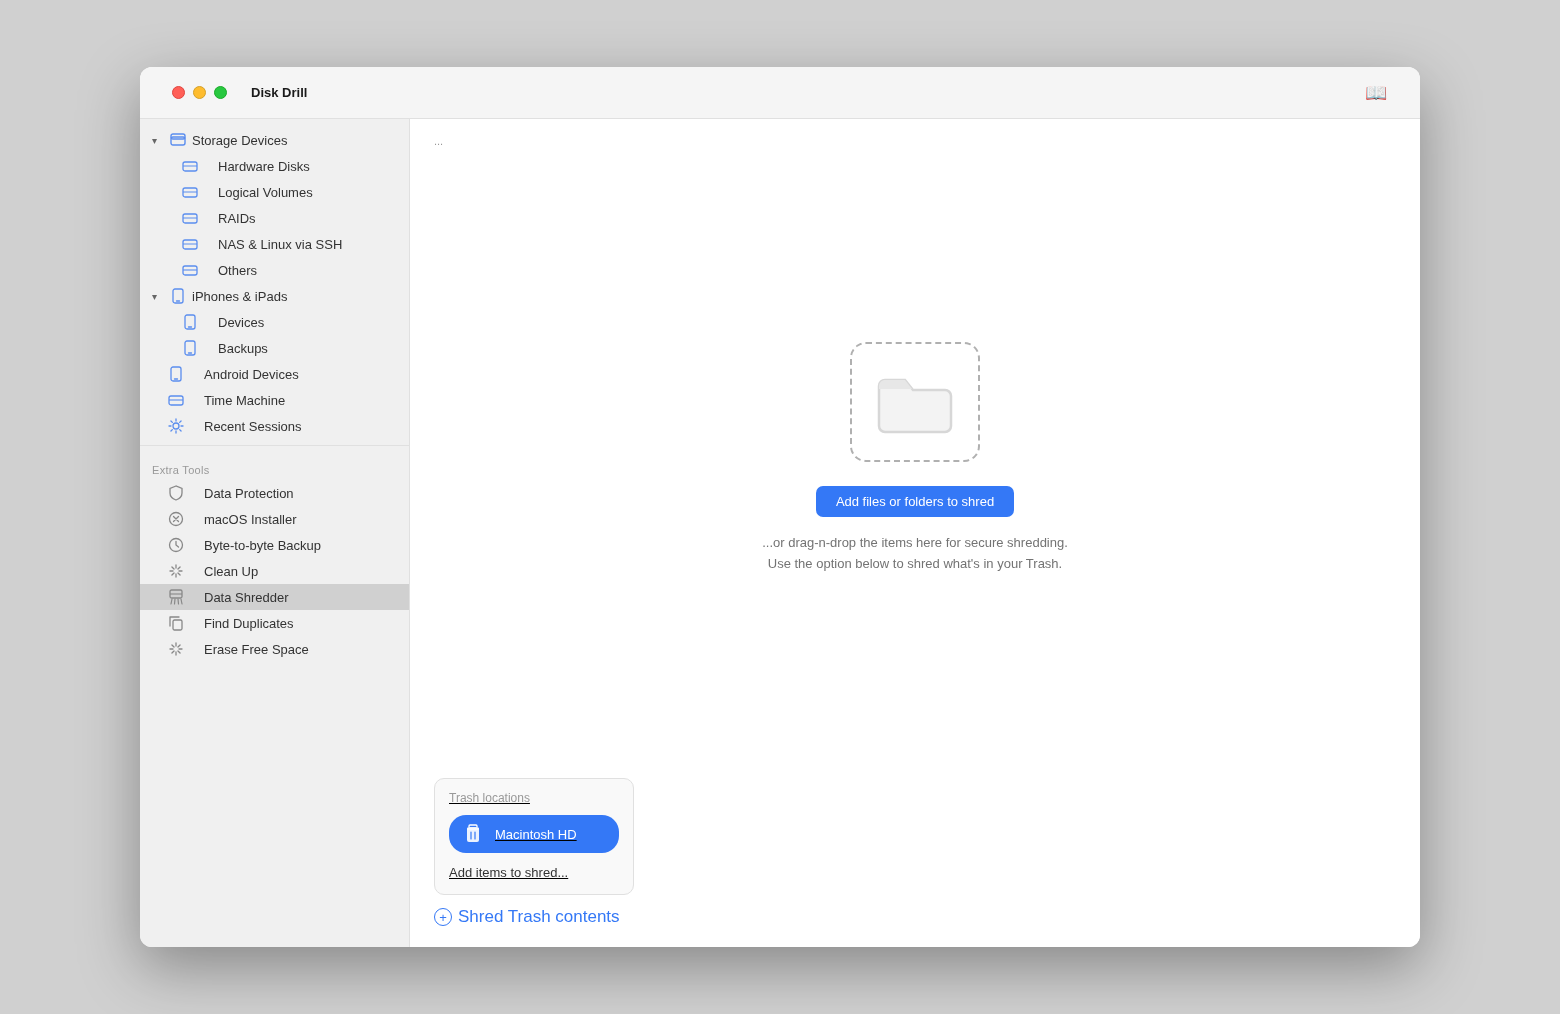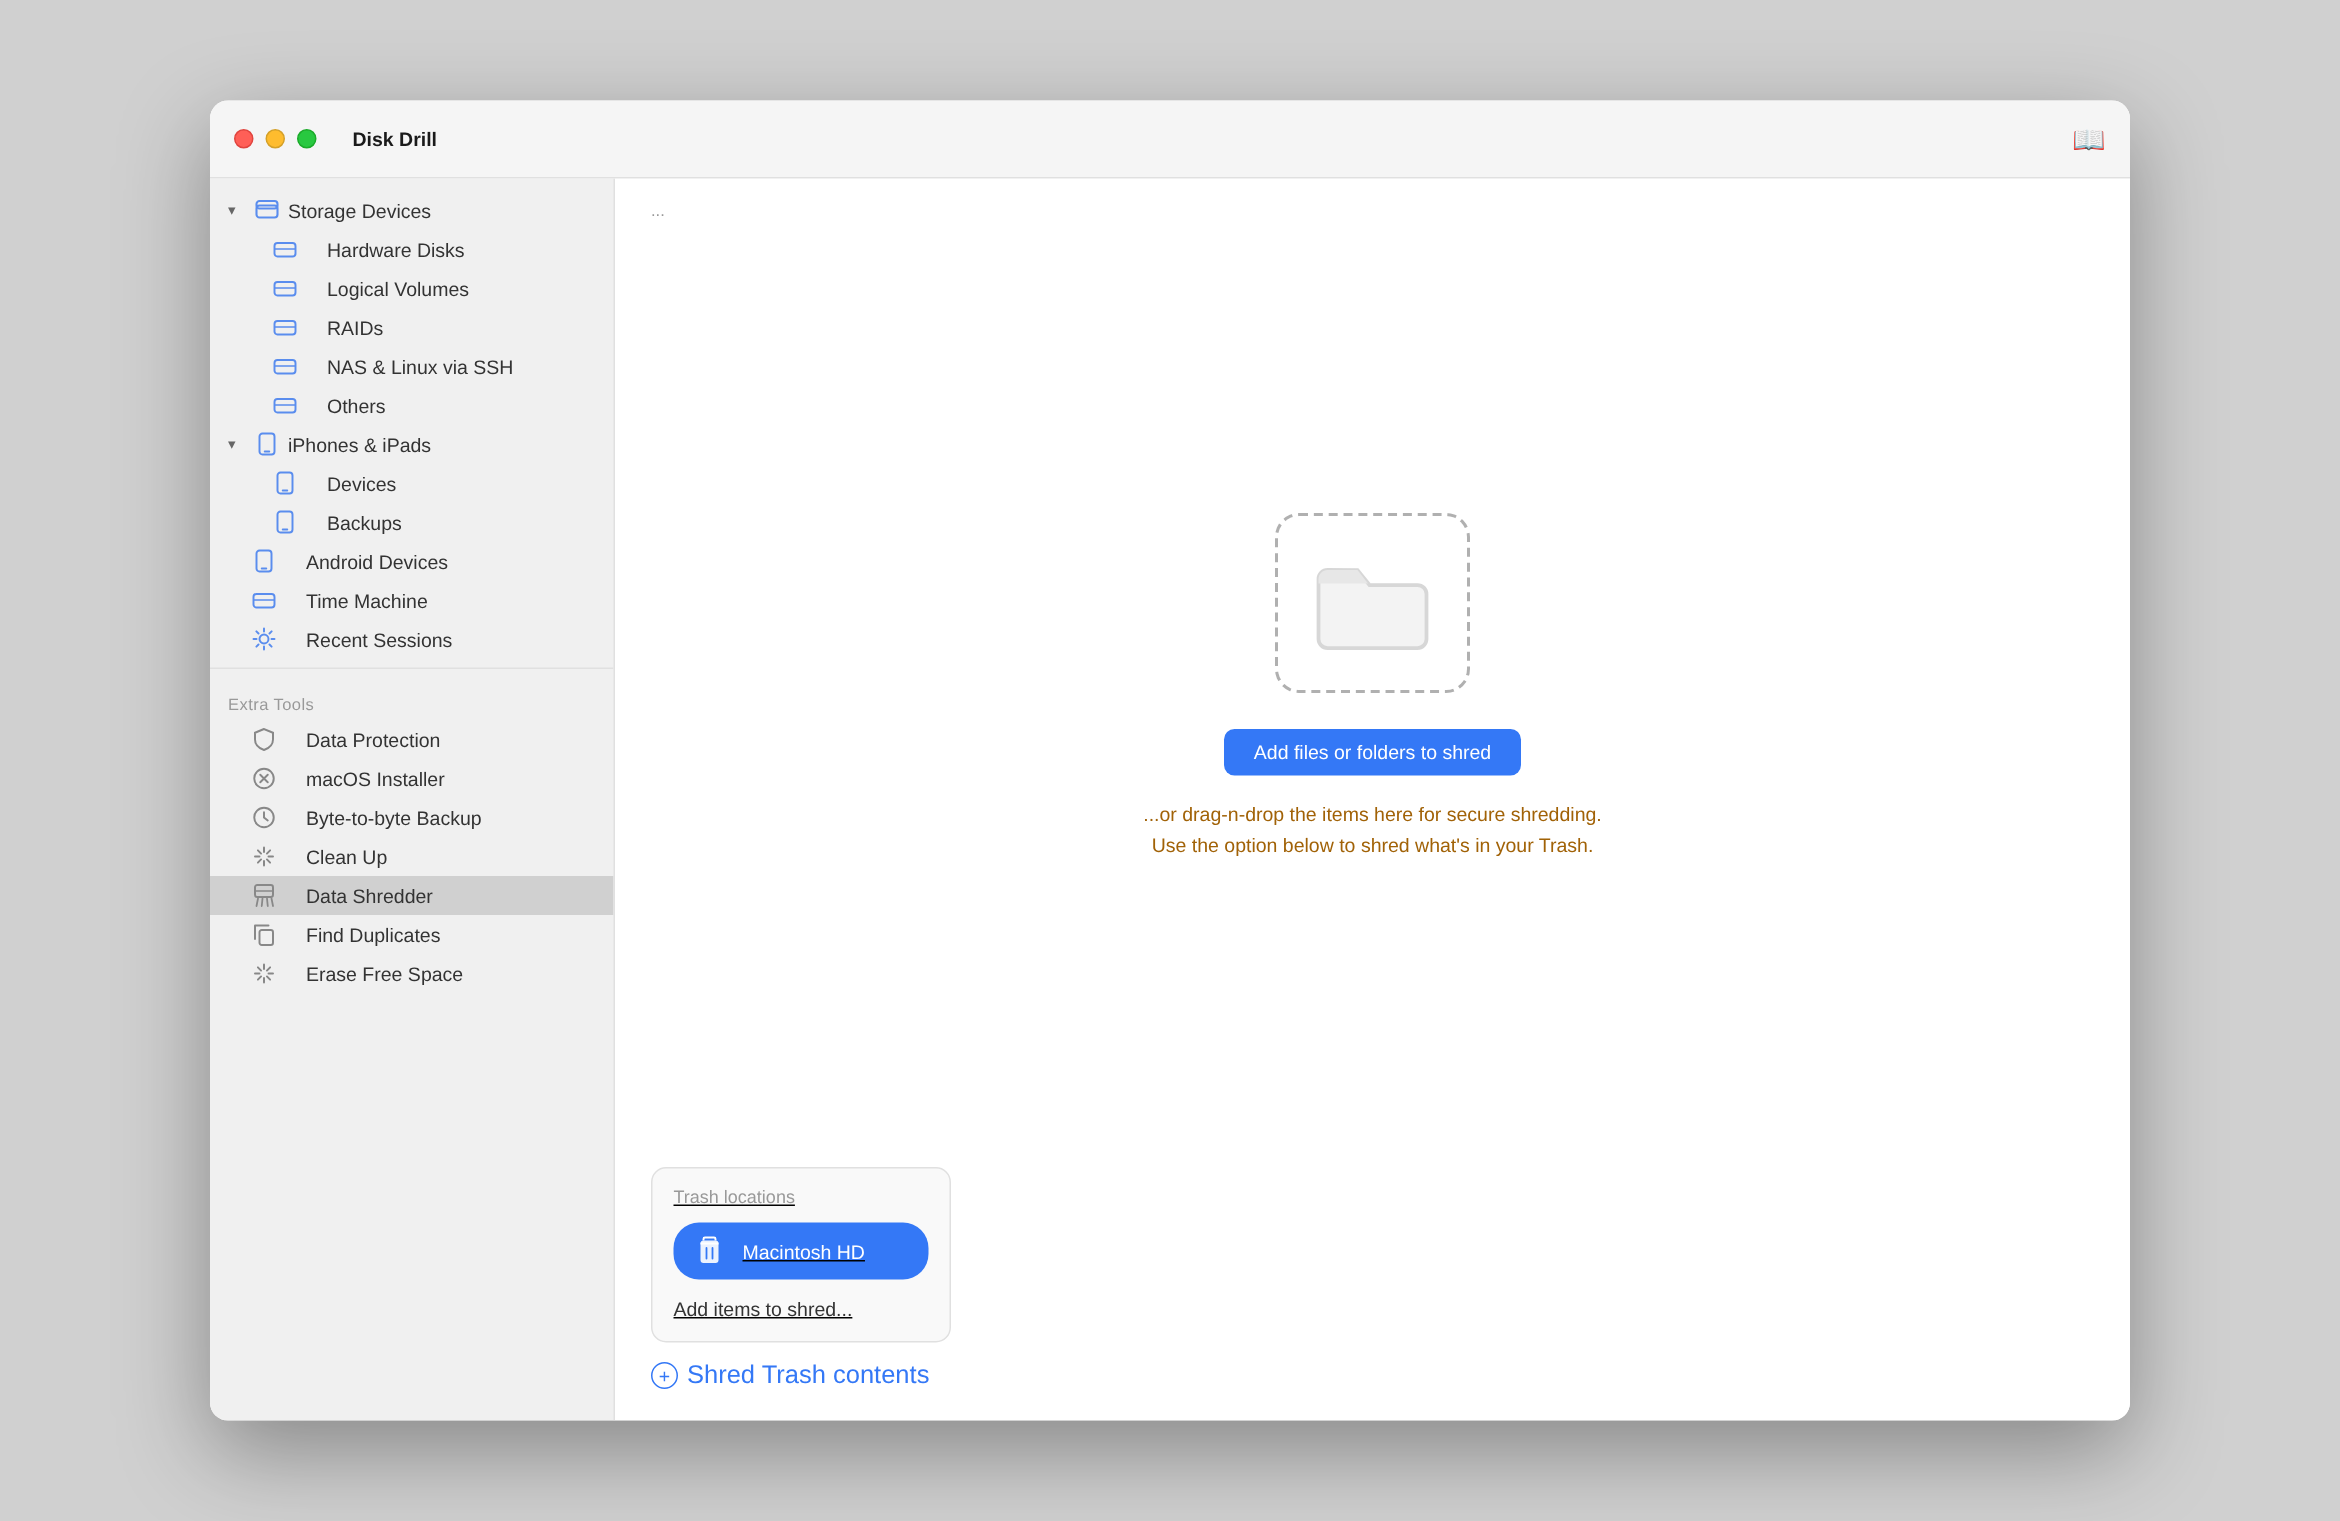--- a/index.html
+++ b/index.html
@@ -20,21 +20,21 @@
       overflow: hidden;
       display: flex;
       flex-direction: column;
     }
     .titlebar {
       height: 52px;
       background: #f5f5f5;
       border-bottom: 1px solid #e0e0e0;
       display: flex;
       align-items: center;
-      padding: 0 16px;
+      padding: 0 32px;
       flex-shrink: 0;
     }
     .traffic-lights {
       display: flex;
       gap: 8px;
       margin-right: 16px;
     }
     .traffic-light {
       width: 13px;
       height: 13px;
@@ -168,21 +168,21 @@
       border: none;
       border-radius: 7px;
       padding: 8px 20px;
       font-size: 13px;
       font-weight: 500;
       cursor: pointer;
       margin-bottom: 16px;
     }
     .drag-hint {
       font-size: 13px;
-      color: #a16207;
+      color: #737373;
       text-align: center;
       max-width: 320px;
       line-height: 1.6;
     }
     .bottom-section {
       padding: 16px 24px 20px 24px;
       border-top: none;
     }
     .trash-locations-card {
       background: #f9f9f9;

